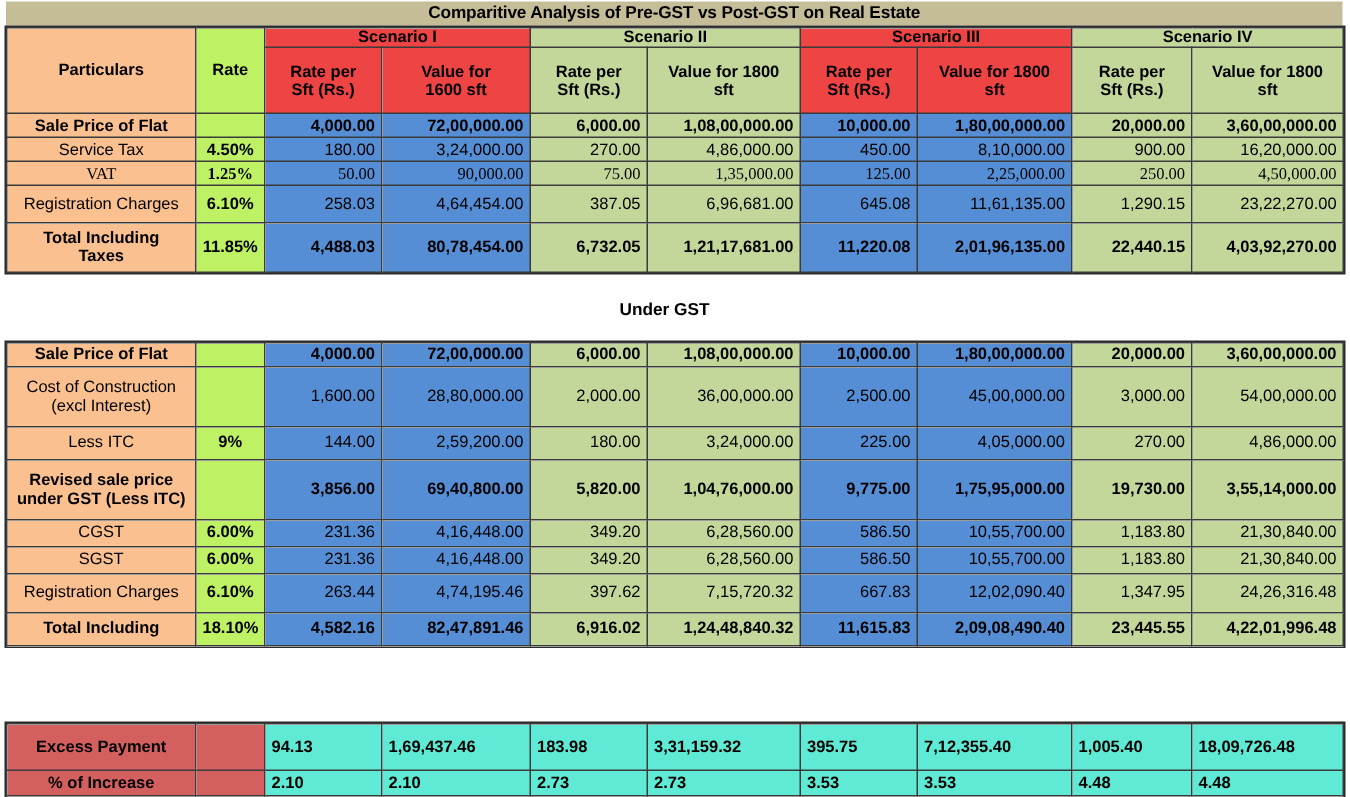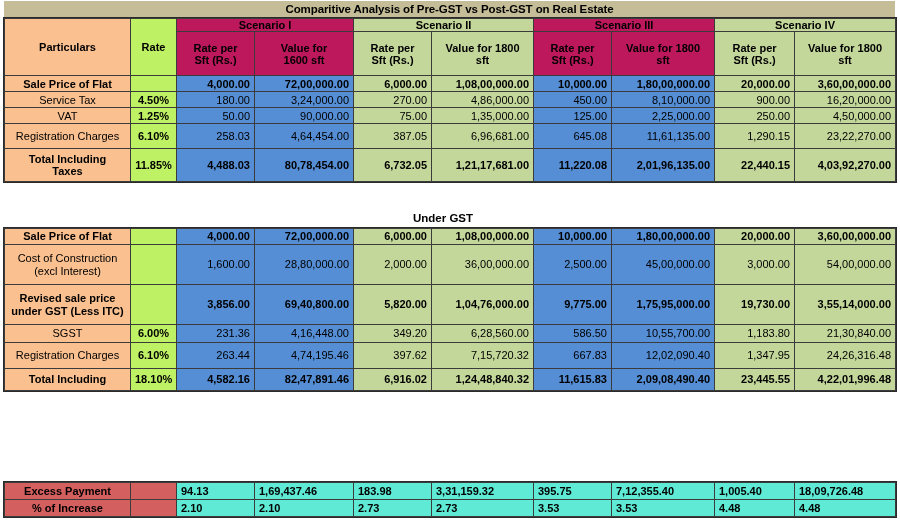--- a/index.html
+++ b/index.html
@@ -46,31 +46,31 @@
 
   
   .c-part{background:#fac090;text-align:center;}
   .c-rate{background:#bef264;text-align:center;}
   .c-blue{background:#558ed5;text-align:right;}
   .c-green{background:#c4d79b;text-align:right;}
   .c-red {background:#5eead4;text-align:left;}
   .c-part.red{background:#d45f5f;text-align:center;}
   .c-rate.red{background:#d45f5f;}
 
-  .hdr-blue{background:#be185d;text-align:center;}
+  .hdr-blue{background:#ef4444;text-align:center;}
   .hdr-green{background:#c4d79b;text-align:center;}
 
   .norm{font-weight:normal;}
 
   
   td.c-part{font-size:11px;}
 
   
   .under-gst{
-    position:absolute;left:353px;top:210px;width:180px;height:15px;
+    position:absolute;left:353px;top:199px;width:180px;height:15px;
     display:flex;align-items:center;justify-content:center;
     font-size:11.5px;font-weight:bold;color:#000;background:#ffffff;
   }
 </style>
 </head>
 <body>
 
 <div class="sheet">
 
   <div class="title-bar">Comparitive Analysis of Pre-GST vs Post-GST on Real Estate</div>
@@ -134,21 +134,21 @@
           <td class="c-rate">4.50%</td>
           <td class="c-blue norm">180.00</td>
           <td class="c-blue norm">3,24,000.00</td>
           <td class="c-green norm">270.00</td>
           <td class="c-green norm">4,86,000.00</td>
           <td class="c-blue norm">450.00</td>
           <td class="c-blue norm">8,10,000.00</td>
           <td class="c-green norm">900.00</td>
           <td class="c-green norm">16,20,000.00</td>
         </tr>
-        <tr style="height: 16px;">
+        <tr style="height: 16px; font-family: Liberation Serif, serif;">
           <td class="c-part norm">VAT</td>
           <td class="c-rate">1.25%</td>
           <td class="c-blue norm">50.00</td>
           <td class="c-blue norm">90,000.00</td>
           <td class="c-green norm">75.00</td>
           <td class="c-green norm">1,35,000.00</td>
           <td class="c-blue norm">125.00</td>
           <td class="c-blue norm">2,25,000.00</td>
           <td class="c-green norm">250.00</td>
           <td class="c-green norm">4,50,000.00</td>
@@ -215,34 +215,58 @@
           <td class="c-rate"></td>
           <td class="c-blue norm">1,600.00</td>
           <td class="c-blue norm">28,80,000.00</td>
           <td class="c-green norm">2,000.00</td>
           <td class="c-green norm">36,00,000.00</td>
           <td class="c-blue norm">2,500.00</td>
           <td class="c-blue norm">45,00,000.00</td>
           <td class="c-green norm">3,000.00</td>
           <td class="c-green norm">54,00,000.00</td>
         </tr>
+        <tr style="height: 22px;">
+          <td class="c-part norm">Less ITC</td>
+          <td class="c-rate">9%</td>
+          <td class="c-blue norm">144.00</td>
+          <td class="c-blue norm">2,59,200.00</td>
+          <td class="c-green norm">180.00</td>
+          <td class="c-green norm">3,24,000.00</td>
+          <td class="c-blue norm">225.00</td>
+          <td class="c-blue norm">4,05,000.00</td>
+          <td class="c-green norm">270.00</td>
+          <td class="c-green norm">4,86,000.00</td>
+        </tr>
         <tr style="height: 40px;">
           <td class="c-part">Revised sale price
 under GST (Less ITC)</td>
           <td class="c-rate"></td>
           <td class="c-blue">3,856.00</td>
           <td class="c-blue">69,40,800.00</td>
           <td class="c-green">5,820.00</td>
           <td class="c-green">1,04,76,000.00</td>
           <td class="c-blue">9,775.00</td>
           <td class="c-blue">1,75,95,000.00</td>
           <td class="c-green">19,730.00</td>
           <td class="c-green">3,55,14,000.00</td>
         </tr>
         <tr style="height: 18px;">
+          <td class="c-part norm">CGST</td>
+          <td class="c-rate">6.00%</td>
+          <td class="c-blue norm">231.36</td>
+          <td class="c-blue norm">4,16,448.00</td>
+          <td class="c-green norm">349.20</td>
+          <td class="c-green norm">6,28,560.00</td>
+          <td class="c-blue norm">586.50</td>
+          <td class="c-blue norm">10,55,700.00</td>
+          <td class="c-green norm">1,183.80</td>
+          <td class="c-green norm">21,30,840.00</td>
+        </tr>
+        <tr style="height: 18px;">
           <td class="c-part norm">SGST</td>
           <td class="c-rate">6.00%</td>
           <td class="c-blue norm">231.36</td>
           <td class="c-blue norm">4,16,448.00</td>
           <td class="c-green norm">349.20</td>
           <td class="c-green norm">6,28,560.00</td>
           <td class="c-blue norm">586.50</td>
           <td class="c-blue norm">10,55,700.00</td>
           <td class="c-green norm">1,183.80</td>
           <td class="c-green norm">21,30,840.00</td>
@@ -281,21 +305,21 @@
       <col style="width:78px">
         <col style="width:99px">
       <col style="width:78px">
         <col style="width:102px">
       <col style="width:78px">
         <col style="width:103px">
       <col style="width:80px">
         <col style="width:101px">
     </colgroup>
     <tbody>
-        <tr style="height: 17px;">
+        <tr style="height: 31px;">
           <td class="c-part red">Excess Payment</td>
           <td class="c-rate red"></td>
           <td class="c-red">94.13</td>
           <td class="c-red">1,69,437.46</td>
           <td class="c-red">183.98</td>
           <td class="c-red">3,31,159.32</td>
           <td class="c-red">395.75</td>
           <td class="c-red">7,12,355.40</td>
           <td class="c-red">1,005.40</td>
           <td class="c-red">18,09,726.48</td>

